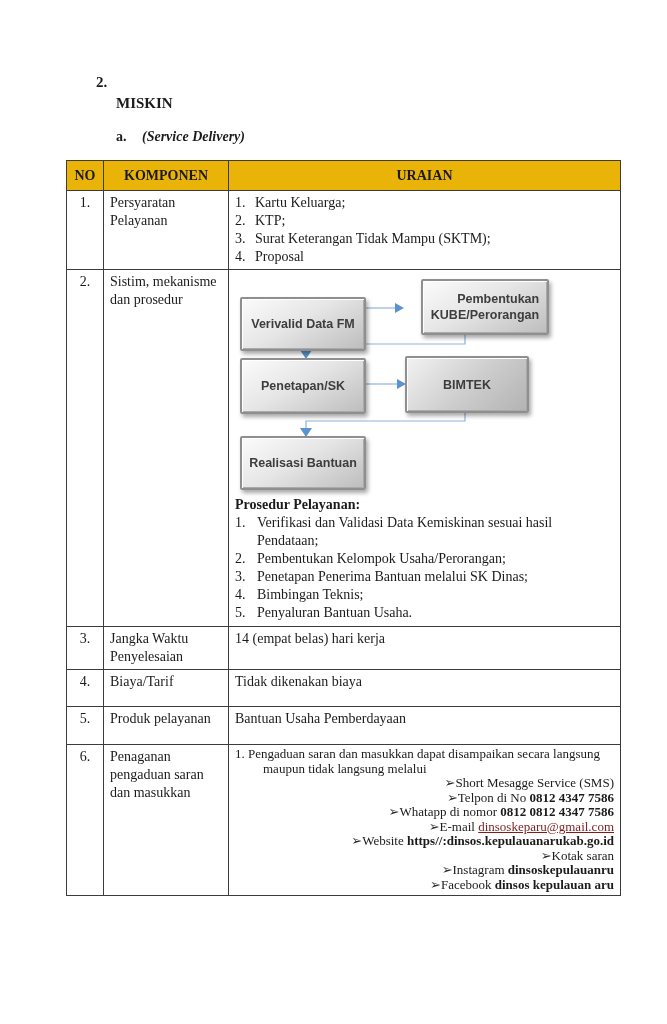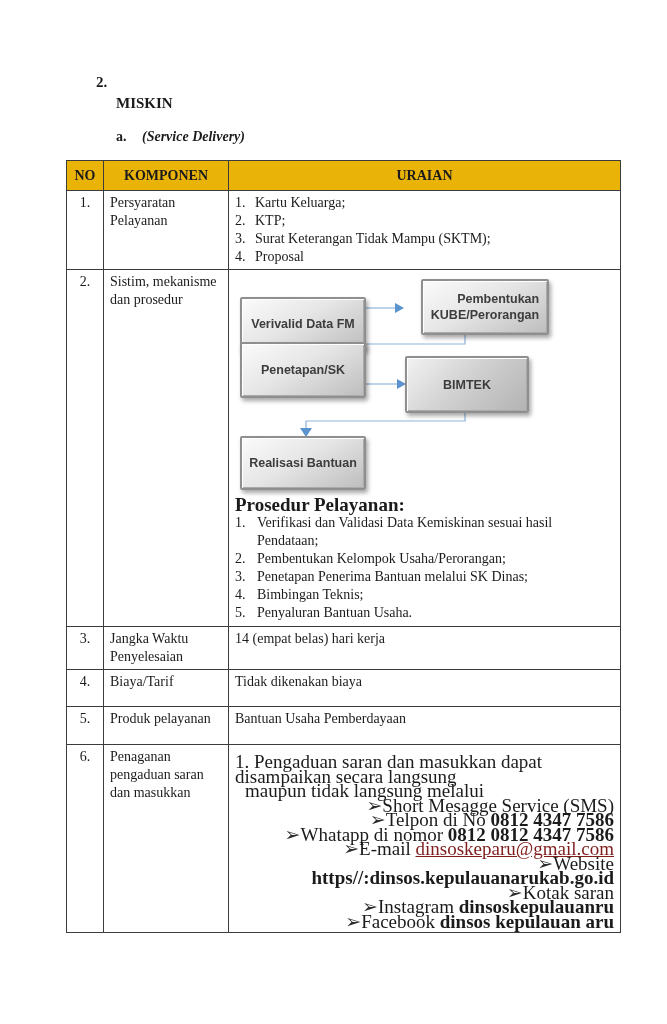--- a/index.html
+++ b/index.html
@@ -32,33 +32,33 @@
   .flowchart { position:relative; height:222px; }
   .flow-box {
     position:absolute; display:flex; align-items:center; justify-content:center; text-align:center;
     font-family:"Liberation Sans", sans-serif; font-size:12.5px; font-weight:600; color:#3d3d3d;
     background:linear-gradient(150deg,#fbfbfb 0%,#e6e6e6 45%,#bdbdbd 100%);
     border:2px solid #8f8f8f; border-radius:2px; line-height:16px;
     box-shadow:2px 3px 4px rgba(0,0,0,0.35), inset 1px 1px 0 #ffffff, inset -1px -1px 0 #aaaaaa;
   }
   .fb1 { left:11px; top:3px;  width:122px; height:50px;margin-top:24px; }
   .fb2 { left:192px; top:9px;  width:124px; height:52px;text-align:right; }
-  .fb3 { left:11px; top:72px;  width:122px; height:52px; }
+  .fb3 { left:11px; top:88px;  width:122px; height:52px; }
   .fb4 { left:176px; top:86px; width:120px; height:53px; background:linear-gradient(135deg,#f2f2f2 0%,#cfcfcf 50%,#b3b3b3 100%); }
   .fb5 { left:11px; top:166px; width:122px; height:50px; }
   svg.connectors { position:absolute; left:0; top:0; pointer-events:none; }
 
-  .prosedur-heading { font-weight:bold; padding:4px 6px 0 6px; font-size:19px; line-height:18px; }
+  .prosedur-heading { font-weight:bold; padding:4px 6px 0 6px; font-size:14px; line-height:18px; }
   .prosedur-list { padding:0 6px 4px 6px; }
   .prosedur-list .li { display:flex; line-height:18px; }
   .prosedur-list .n { flex:0 0 22px; }
 
   
-  td.complaint-cell { font-size:19px; line-height:14.5px; padding-top:10px;font-family:Liberation Serif, serif; }
-  .intro2 { margin-left:10px; }
+  td.complaint-cell { font-size:13px; line-height:14.5px; padding-top:2px;font-family:Liberation Serif, serif; }
+  .intro2 { margin-left:28px; }
   .bullet-row { margin-left:18px;text-align:right; }
   .bullet-row .marker { display:inline-block; width:30px; color:#2b2b2b; }
   .bullet-row b { font-weight:bold; }
   .bullet-row a { color:#7f1d1d; text-decoration:underline; cursor:pointer; }
 </style>
 </head>
 <body>
 
 <div class="page">
 

